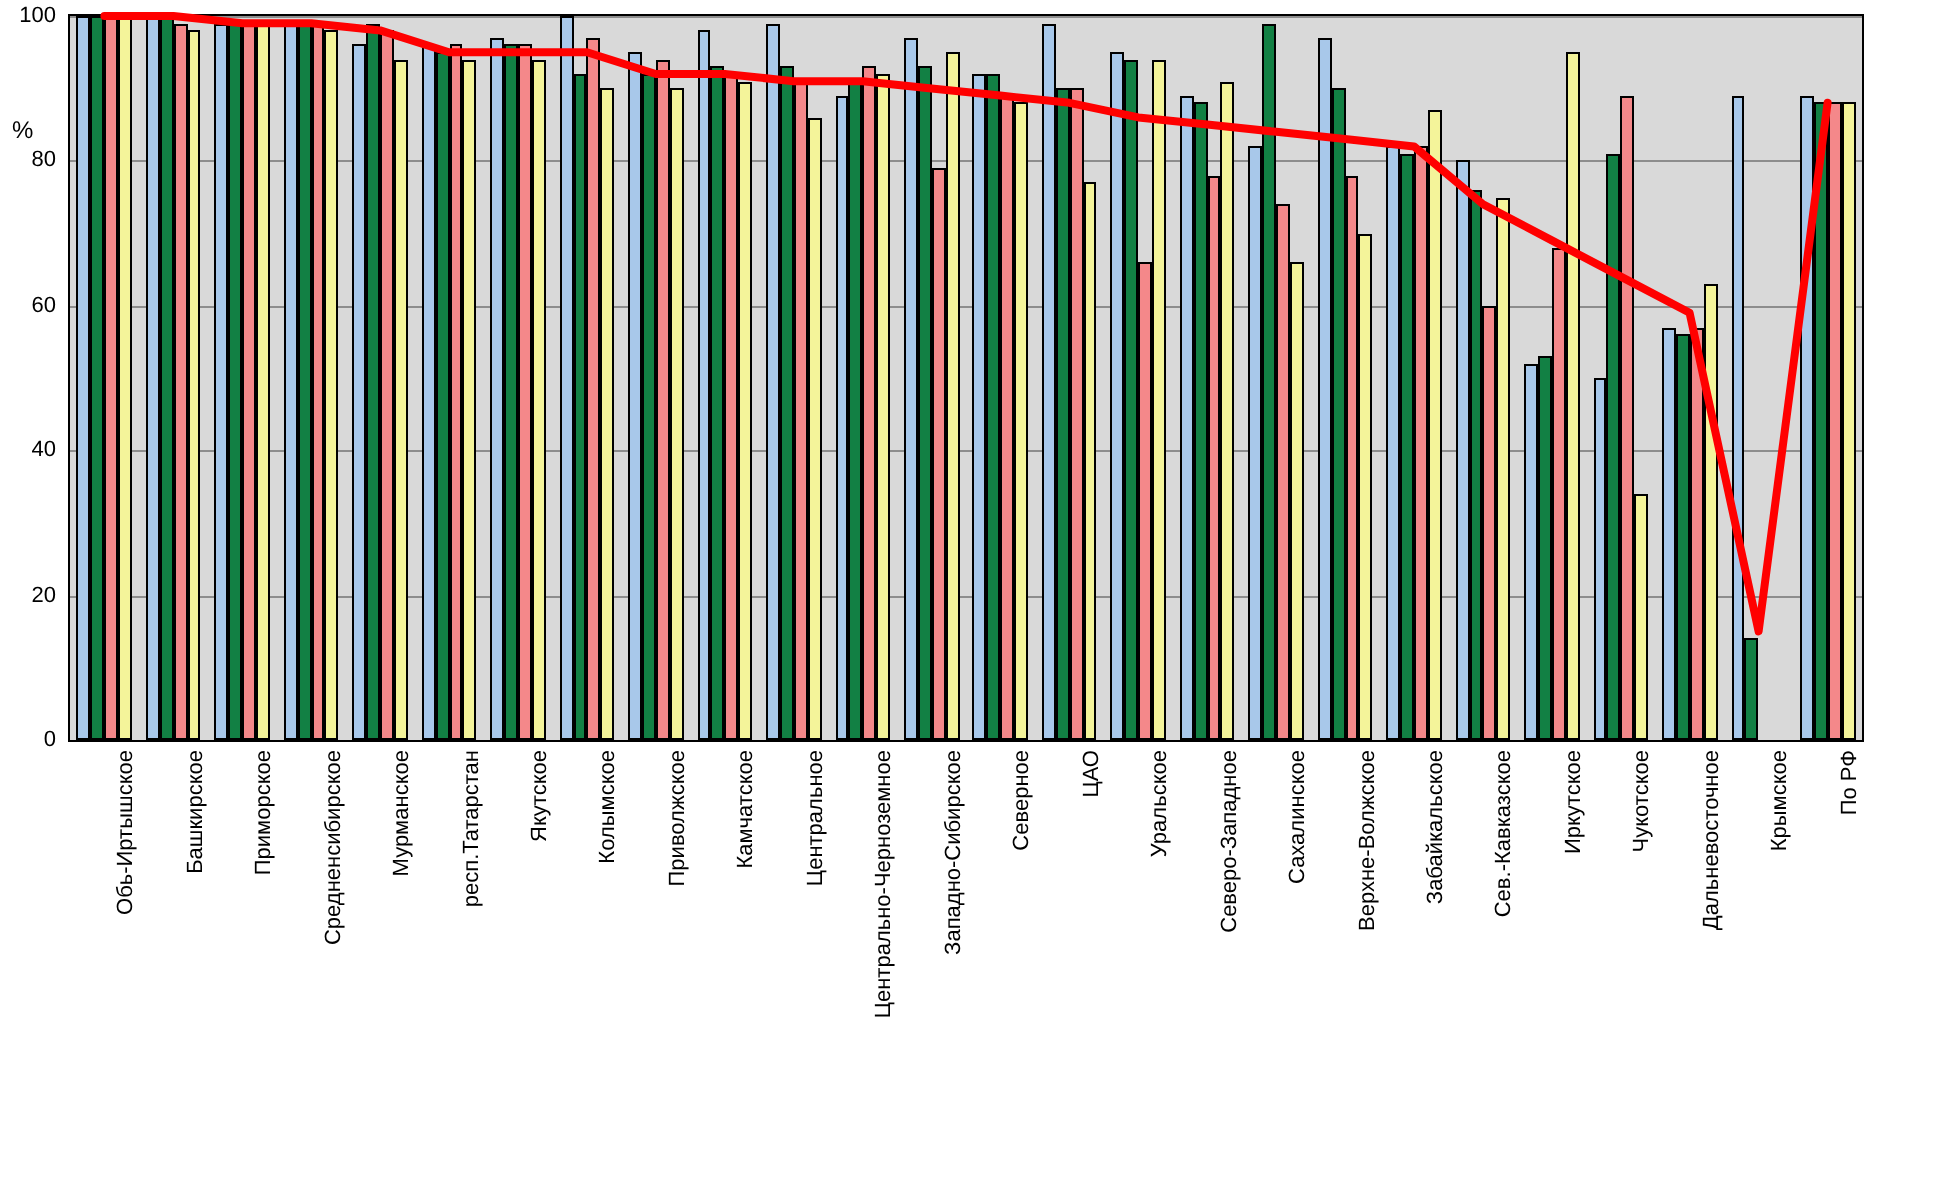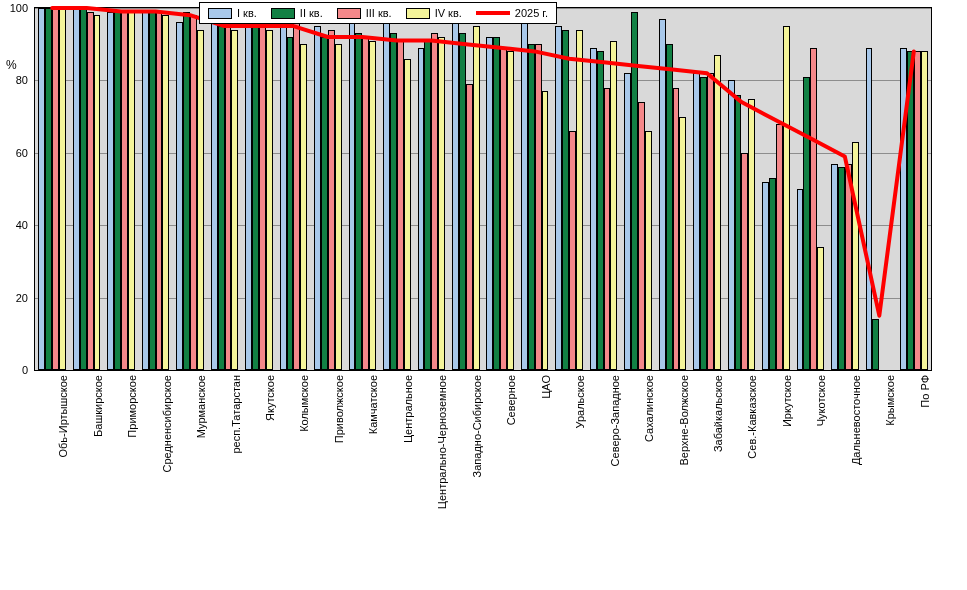--- a/index.html
+++ b/index.html
@@ -323,42 +323,20 @@
             <div class="bar s2" style="left: 17.2308px; width: 6.89231px; height: 318.56px;"></div>
             <div class="bar s3" style="left: 24.1231px; width: 6.89231px; height: 318.56px;"></div>
           </div>
         </div>
       <svg id="line-svg" preserveAspectRatio="none" viewBox="0 0 896 362">
           <polyline points="17.2,0.0 51.7,0.0 86.2,3.6 120.6,3.6 155.1,7.2 189.5,18.1 224.0,18.1 258.5,18.1 292.9,29.0 327.4,29.0 361.8,32.6 396.3,32.6 430.8,36.2 465.2,39.8 499.7,43.4 534.2,50.7 568.6,54.3 603.1,57.9 637.5,61.5 672.0,65.2 706.5,94.1 740.9,112.2 775.4,130.3 809.8,148.4 844.3,307.7 878.8,43.4" fill="none" stroke="#ff0000" stroke-width="4" stroke-linejoin="round" stroke-linecap="round"></polyline>
         </svg>
     </div>
   </div>
 
-  <div id="legend">
-      <div class="legend-item">
-        <span class="legend-swatch" style="background: rgb(168, 200, 234);"></span>
-        <span>I кв.</span>
-      </div>
-      <div class="legend-item">
-        <span class="legend-swatch" style="background: rgb(18, 128, 68);"></span>
-        <span>II кв.</span>
-      </div>
-      <div class="legend-item">
-        <span class="legend-swatch" style="background: rgb(244, 136, 138);"></span>
-        <span>III кв.</span>
-      </div>
-      <div class="legend-item">
-        <span class="legend-swatch" style="background: rgb(244, 244, 154);"></span>
-        <span>IV кв.</span>
-      </div>
-      <div class="legend-item">
-        <span class="legend-line" style="background: rgb(255, 0, 0);"></span>
-        <span>2025 г.</span>
-      </div>
-    </div>
 
   <div id="xticks-holder">
       <div class="xtick" style="left: 57.2308px;">
         <span class="xtick-inner">Обь-Иртышское</span>
       </div>
       <div class="xtick" style="left: 91.6923px;">
         <span class="xtick-inner">Башкирское</span>
       </div>
       <div class="xtick" style="left: 126.154px;">
         <span class="xtick-inner">Приморское</span>

